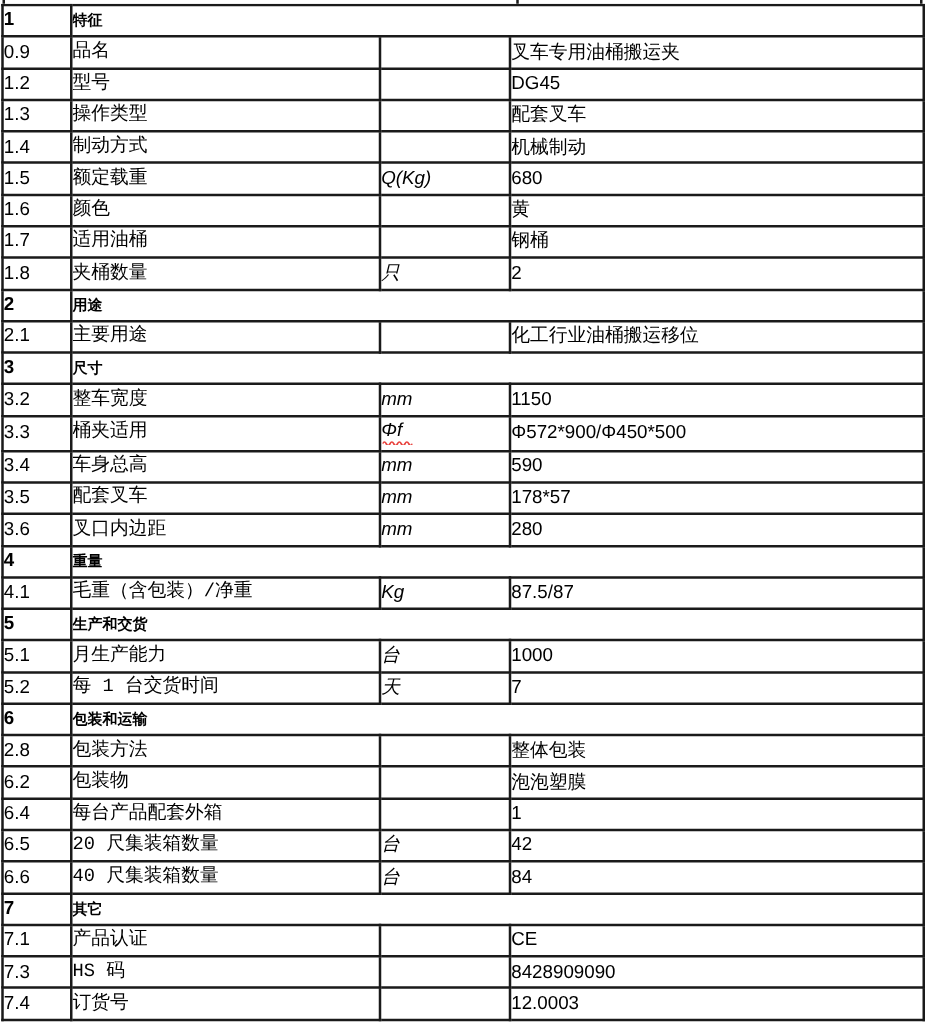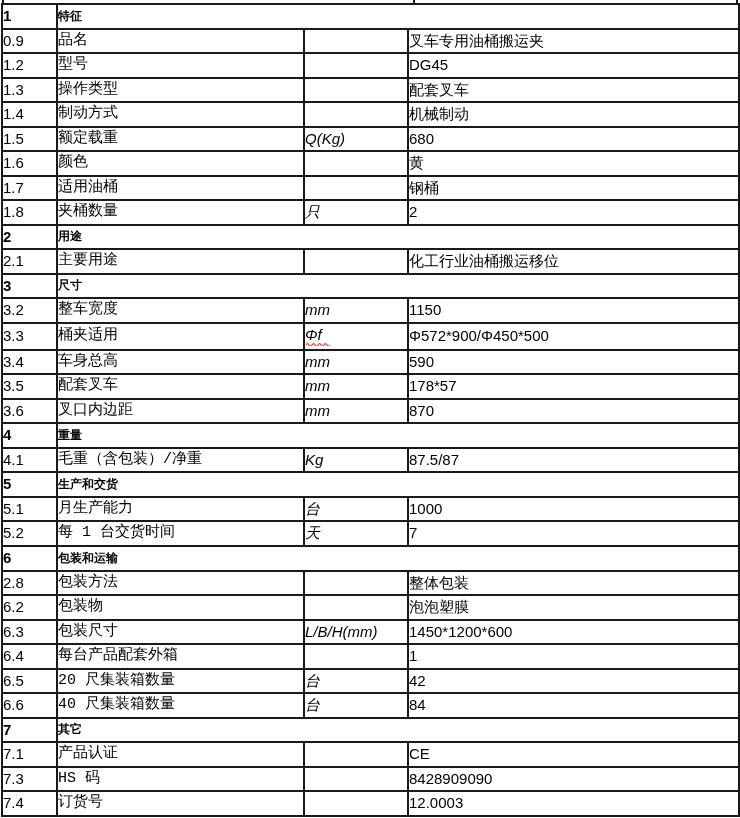--- a/index.html
+++ b/index.html
@@ -170,21 +170,21 @@
       <tr class="data-row">
         <td class="row-number-cell">3.5</td>
         <td class="spec-name-cell">配套叉车</td>
         <td class="spec-unit-cell"><span class="unit-wrap">mm</span></td>
         <td class="spec-value-cell">178*57</td>
       </tr>
       <tr class="data-row">
         <td class="row-number-cell">3.6</td>
         <td class="spec-name-cell">叉口内边距</td>
         <td class="spec-unit-cell"><span class="unit-wrap">mm</span></td>
-        <td class="spec-value-cell">870</td>
+        <td class="spec-value-cell">280</td>
       </tr>
       <tr class="section-row">
         <td class="row-number-cell">4</td>
         <td class="section-title-cell" colspan="3">重量</td>
       </tr>
       <tr class="data-row">
         <td class="row-number-cell">4.1</td>
         <td class="spec-name-cell">毛重（含包装）/净重</td>
         <td class="spec-unit-cell"><span class="unit-wrap">Kg</span></td>
         <td class="spec-value-cell">87.5/87</td>
@@ -215,26 +215,20 @@
         <td class="spec-unit-cell"><span class="unit-wrap"></span></td>
         <td class="spec-value-cell">整体包装</td>
       </tr>
       <tr class="data-row">
         <td class="row-number-cell">6.2</td>
         <td class="spec-name-cell">包装物</td>
         <td class="spec-unit-cell"><span class="unit-wrap"></span></td>
         <td class="spec-value-cell">泡泡塑膜</td>
       </tr>
       <tr class="data-row">
-        <td class="row-number-cell">6.3</td>
-        <td class="spec-name-cell">包装尺寸</td>
-        <td class="spec-unit-cell"><span class="unit-wrap">L/B/H(mm)</span></td>
-        <td class="spec-value-cell">1450*1200*600</td>
-      </tr>
-      <tr class="data-row">
         <td class="row-number-cell">6.4</td>
         <td class="spec-name-cell">每台产品配套外箱</td>
         <td class="spec-unit-cell"><span class="unit-wrap"></span></td>
         <td class="spec-value-cell">1</td>
       </tr>
       <tr class="data-row">
         <td class="row-number-cell">6.5</td>
         <td class="spec-name-cell">20 尺集装箱数量</td>
         <td class="spec-unit-cell"><span class="unit-wrap">台</span></td>
         <td class="spec-value-cell">42</td>

